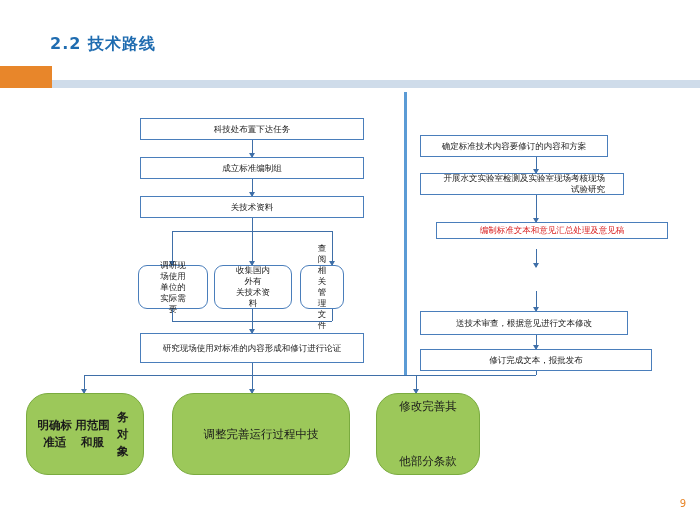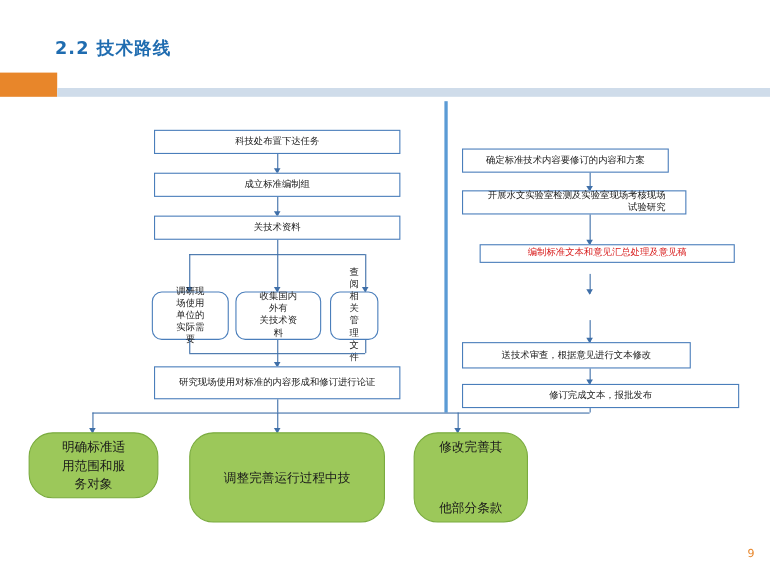--- a/index.html
+++ b/index.html
@@ -209,32 +209,32 @@
   </div>
   <div class="arrow" style="left:536px; top:249px; height:18px;"></div>
 
   <div class="arrow" style="left:536px; top:291px; height:20px;"></div>
 
   <div class="pbox" style="left:420px; top:311px; width:208px; height:24px;">
     <span>送技术审查，根据意见进行文本修改</span>
   </div>
   <div class="arrow" style="left:536px; top:335px; height:14px;"></div>
 
-  <div class="pbox" style="left:420px; top:349px; width:252px; height:22px;">
+  <div class="pbox" style="left:420px; top:349px; width:232px; height:22px;">
     <span>修订完成文本，报批发布</span>
   </div>
 
   <div class="vline" style="left:252px; top:363px; height:12px;"></div>
   <div class="vline" style="left:536px; top:371px; height:4px;"></div>
   <div class="hline" style="left:84px; top:375px; width:452px;"></div>
   <div class="arrow" style="left:84px; top:375px; height:18px;"></div>
   <div class="arrow" style="left:252px; top:375px; height:18px;"></div>
   <div class="arrow" style="left:416px; top:375px; height:18px;"></div>
 
-  <div class="gbox" style="left:26px; top:393px; width:118px; height:60px; flex-direction:column;">
+  <div class="gbox" style="left:26px; top:393px; width:118px; height:82px; flex-direction:row;font-weight:bold;">
     <span>明确标准适</span>
     <span>用范围和服</span>
     <span>务对象</span>
   </div>
 
   <div class="gbox" style="left:172px; top:393px; width:178px; height:82px; flex-direction:row;">
     <span>调整完善运行过程中技</span>
   </div>
 
   <div class="gbox" style="left:376px; top:393px; width:104px; height:82px; flex-direction:column;justify-content:space-between;">

